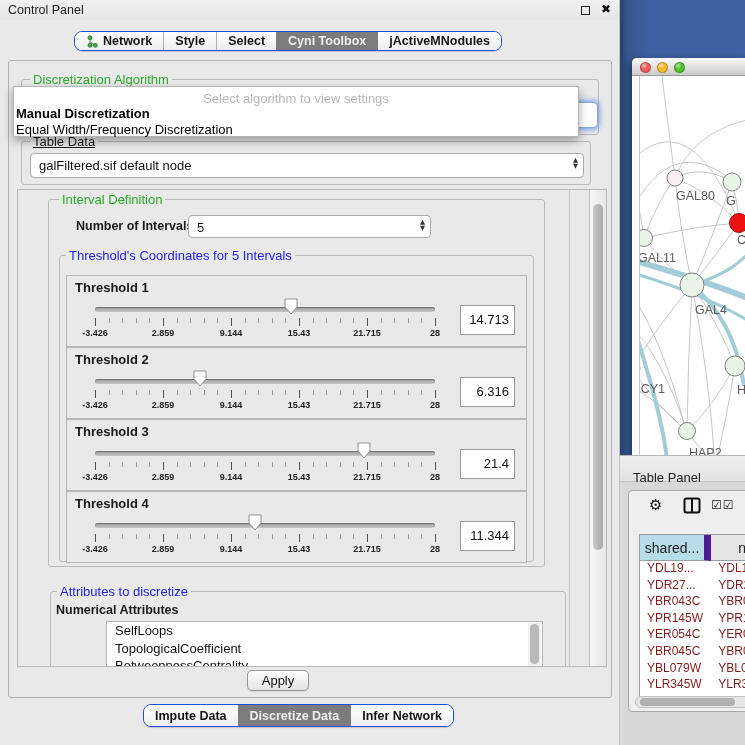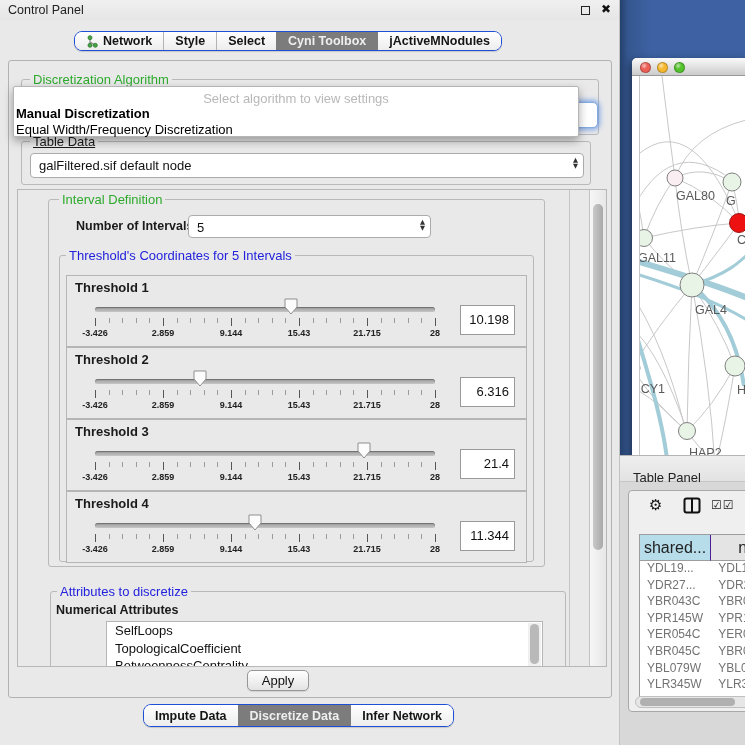--- a/index.html
+++ b/index.html
@@ -105,27 +105,27 @@
                  border-top:1px solid #b5b5b5; border-bottom:1px solid #c6c6c6; }
   .tp-title { position:absolute; left:13px; top:14px; font-size:13px; color:#222; }
   .tp-body { position:absolute; left:0; top:482px; width:125px; height:263px; background:#d8d8d8; }
   .tp-inner { position:absolute; left:8px; top:8px; width:130px; height:222px; background:#efefef; border:1px solid #a8a8a8; border-radius:4px; }
   .gear-icon { position:absolute; left:20px; top:5px; font-size:15px; color:#111; font-family:"DejaVu Sans",sans-serif; }
   .split-icon { position:absolute; left:54px; top:6px; }
   .check-icons { position:absolute; left:82px; top:7px; font-size:12px; color:#222; letter-spacing:1px; font-family:"DejaVu Sans",sans-serif; }
 
   .tp-table { position:absolute; left:10px; top:43px; width:190px; border:1px solid #9d9d9d; background:#fff; }
   .tp-header { display:flex; height:26px; }
-  .tp-hcell { font-size:16px; color:#222; border-right:1px solid #4c1d95; border-bottom:1px solid #9d9d9d;
+  .tp-hcell { font-size:14px; color:#222; border-right:7px solid #4c1d95; border-bottom:1px solid #9d9d9d;
               display:flex; align-items:center; }
   .tp-hcell.c1 { width:72px; background:#b7ddeb; justify-content:center; }
   .tp-hcell.c2 { width:118px; background:#e4e4e4; padding-left:27px; }
   .tp-rows { height:138px; overflow:hidden; }
   .tp-row { display:flex; height:16.6px; }
-  .tp-cell { font-size:12px; color:#737373; padding-left:7px; white-space:nowrap; overflow:hidden; }
+  .tp-cell { font-size:12px; color:#7f1d1d; padding-left:7px; white-space:nowrap; overflow:hidden; }
   .tp-cell.c1 { width:72px; }
   .tp-cell.c2 { width:118px; }
   .hscroll { position:absolute; left:6px; top:205px; width:124px; height:12px; background:#e6e6e6; border:1px solid #c0c0c0; border-radius:6px; }
   .hscroll .thumb { position:absolute; left:4px; top:1px; width:95px; height:8px; border-radius:5px; background:#b0b0b0; }
 </style>
 </head>
 <body>
 
 <div class="root">
 
@@ -235,21 +235,21 @@
                   </div>
                   <div class="tick-label" style="left: 28px;">-3.426</div>
                   <div class="tick-label" style="left: 96px;">2.859</div>
                   <div class="tick-label" style="left: 164px;">9.144</div>
                   <div class="tick-label" style="left: 232px;">15.43</div>
                   <div class="tick-label" style="left: 300px;">21.715</div>
                   <div class="tick-label" style="left: 368px;">28</div>
                   <div class="th-thumb" style="left: 217.247px;"><svg width="14" height="17" viewBox="0 0 14 17">
                       <path d="M1,1 H13 V9 L7,16 L1,9 Z" fill="#fcfcfc" stroke="#8f8f8f"></path>
                     </svg></div>
-                  <div class="th-value">10.198</div>
+                  <div class="th-value">14.713</div>
                 </div>
                 <div class="th-panel" style="top: 91px;">
                   <div class="th-title">Threshold 2</div>
                   <div class="th-track"></div>
                   <div class="th-ticks">
                     <div class="tick major" style="left: 0px;"></div>
                     <div class="tick" style="left: 13.6px;"></div>
                     <div class="tick" style="left: 27.2px;"></div>
                     <div class="tick" style="left: 40.8px;"></div>
                     <div class="tick" style="left: 54.4px;"></div>

